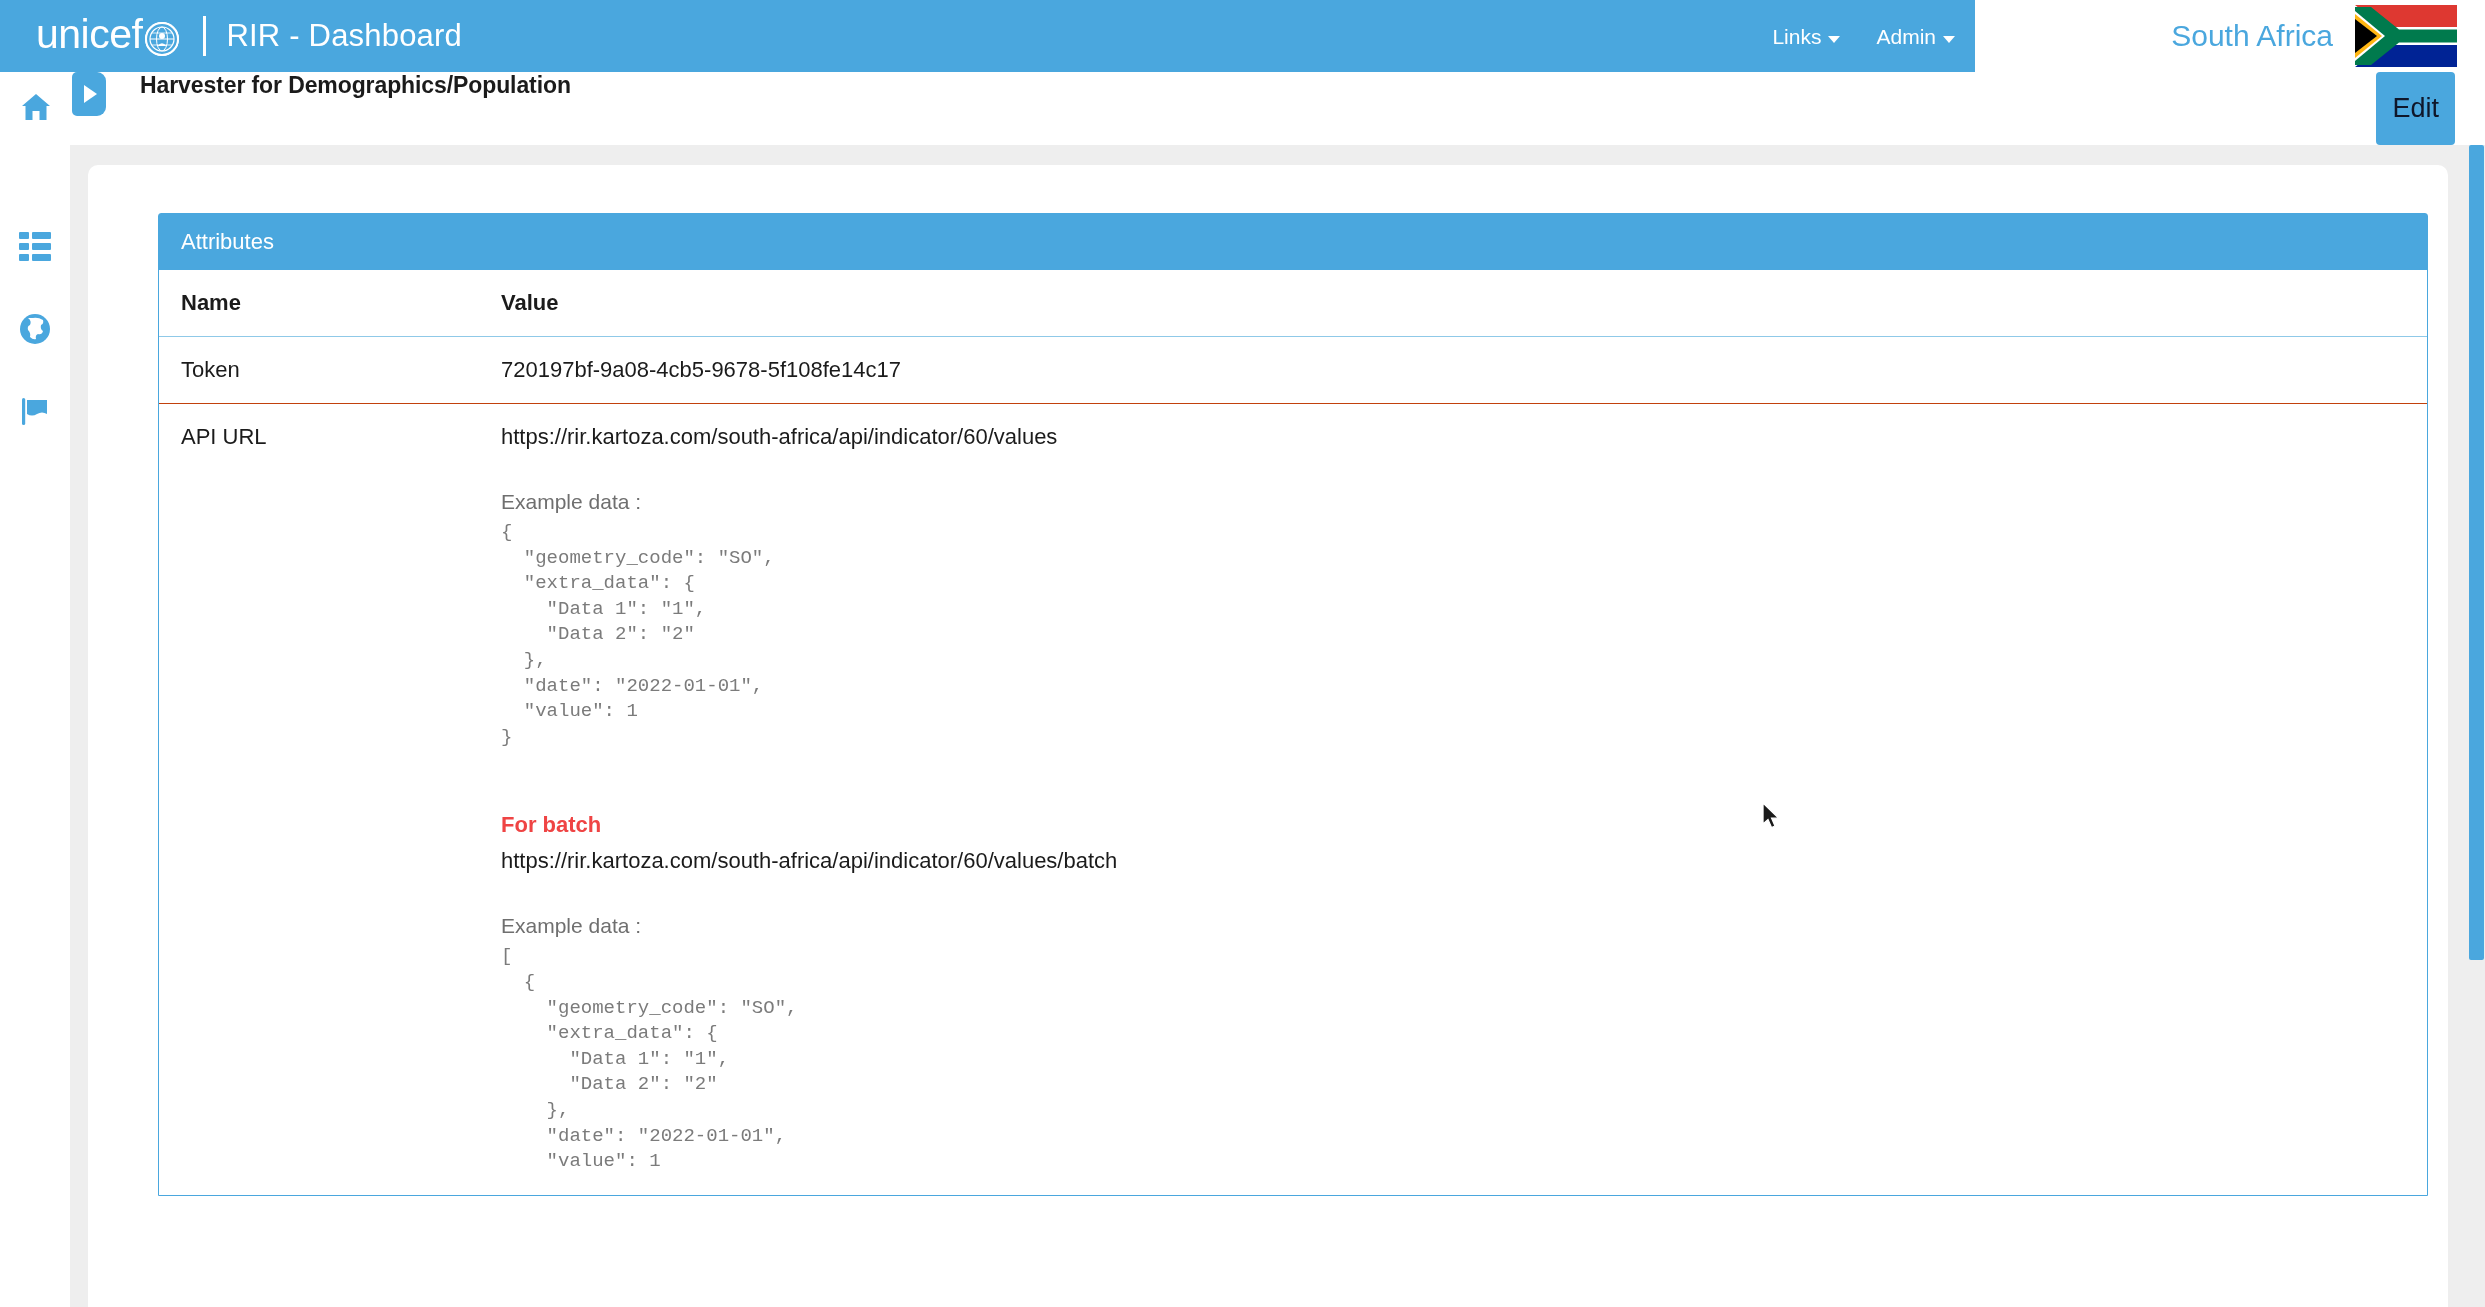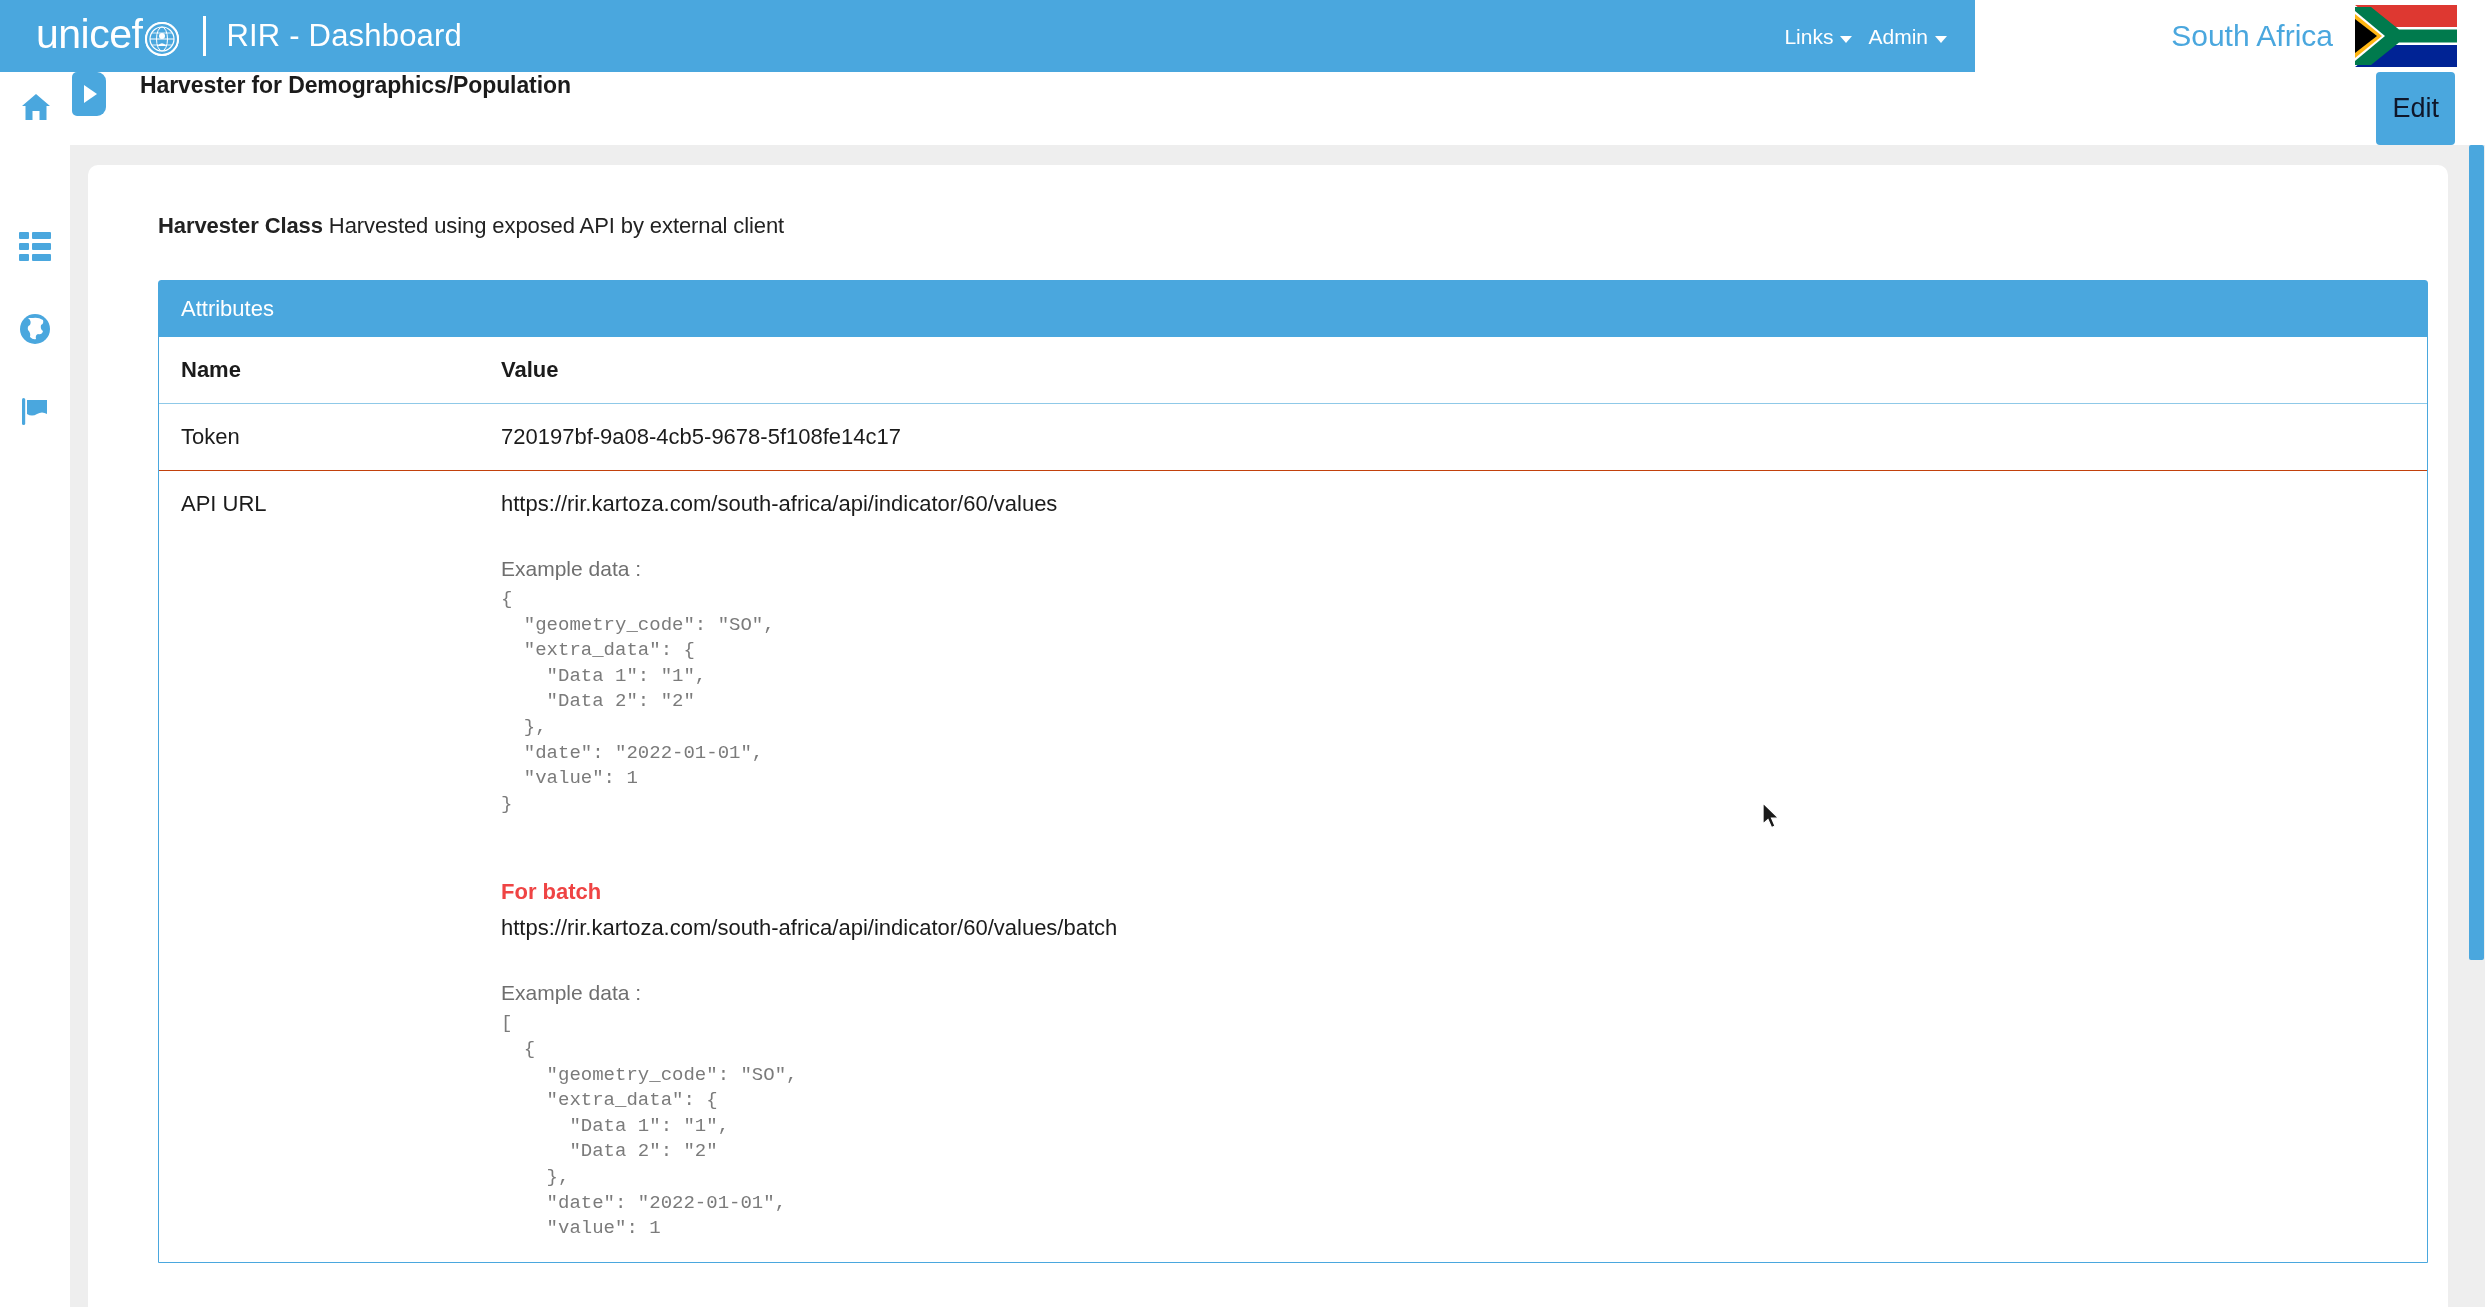--- a/index.html
+++ b/index.html
@@ -60,22 +60,22 @@
     font-weight: 400;
     letter-spacing: 0.2px;
   }
 
   .nav-spacer { flex: 1 1 auto; }
 
   .nav-links {
     display: flex;
     align-items: center;
     height: 72px;
-    padding-right: 28px;
-    gap: 16px;
+    padding-right: 20px;
+    gap: 36px;
   }
   .nav-link {
     color: #ffffff;
     font-size: 21px;
     display: flex;
     align-items: center;
     gap: 7px;
     cursor: pointer;
     position: relative;
     top: 1px;
@@ -396,24 +396,20 @@
         <rect x="3" y="3" width="3.2" height="27" rx="1.6"></rect>
         <path d="M8 5 L28 5 L28 19 Q23 16 18 19 Q13 22 8 19 Z"></path>
       </svg>
     </span>
   </div>
 </div>
 
 <div class="content-outer">
   <div class="content-card">
 
-    <div class="class-line">
-      <b>Harvester Class</b>
-      <span>Harvested using exposed API by external client</span>
-    </div>
 
     <div class="panel">
       <div class="panel-head">Attributes</div>
 
       <table class="attrs">
         <thead>
           <tr>
             <th class="col-name">Name</th>
             <th>Value</th>
           </tr>

